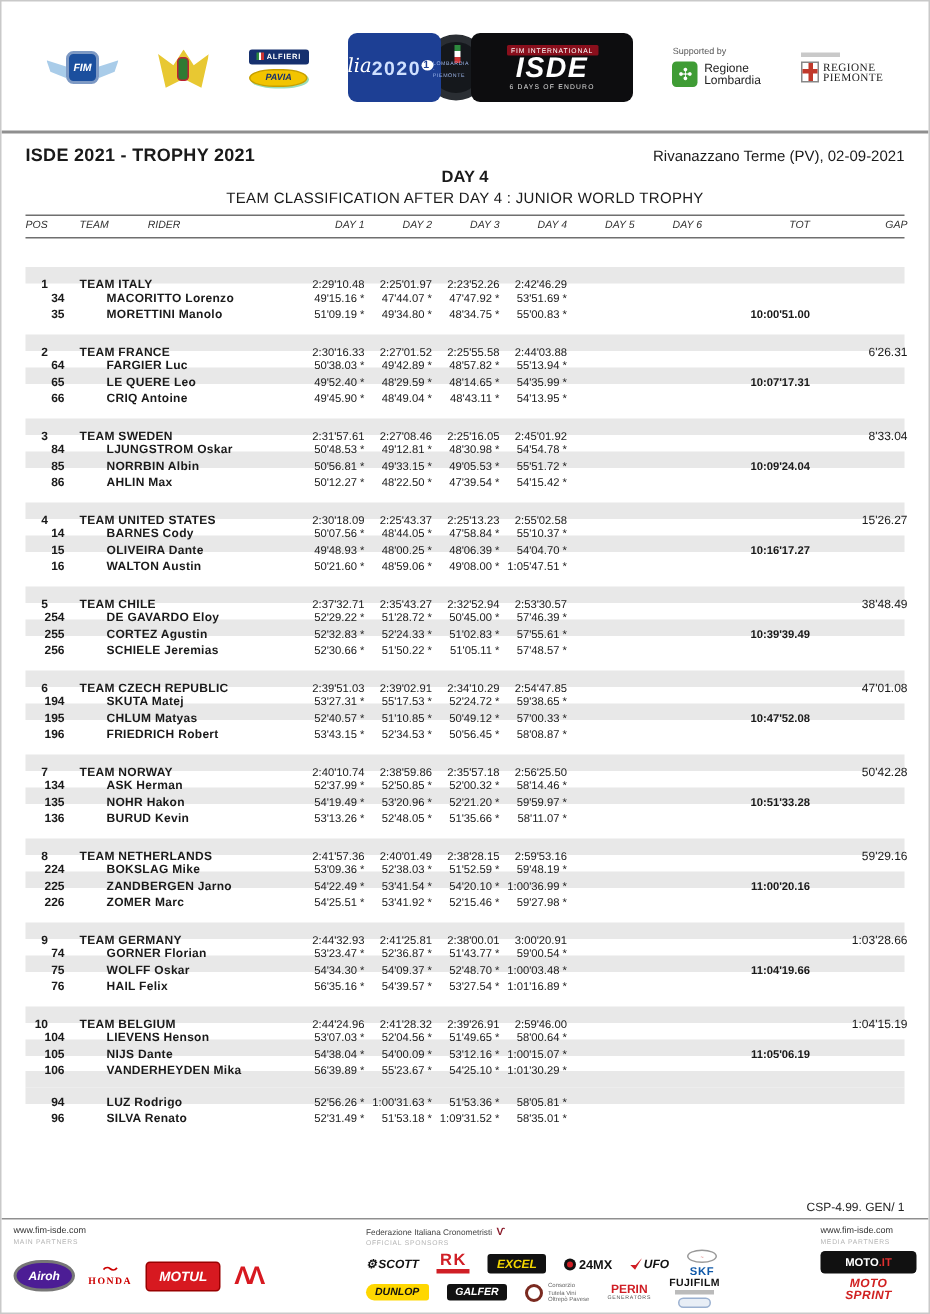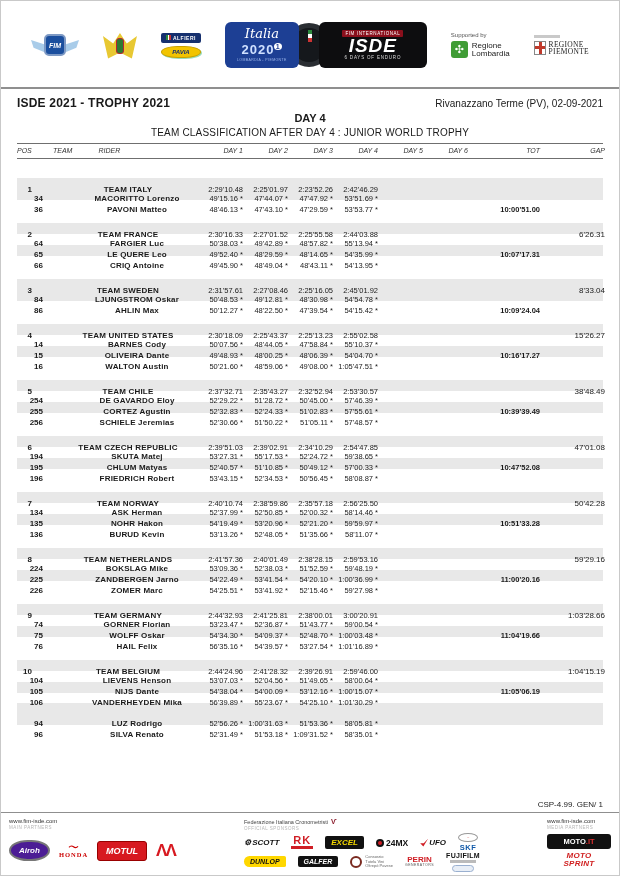--- a/index.html
+++ b/index.html
@@ -30,22 +30,22 @@
     background:#2f7a33; border-radius:3px; border:1px solid #b23; }
 
   .alfieri-bar { background:#16306e; color:#fff; font-size:5px; font-weight:bold;
     padding:2px 5px; border-radius:2px; letter-spacing:.5px; display:flex; gap:2px; align-items:center;}
   .alfieri-flag { width:5px; height:5px; background:linear-gradient(90deg,#2d8a3e 33%,#fff 33%,#fff 66%,#c33 66%); display:inline-block;}
   .pavia-oval { margin-top:3px; background:#f2c400; color:#16306e; font-size:6px; font-weight:bold;
     font-style:italic; padding:2px 10px; border-radius:50%/60%; border:1px solid #c79f00;
     box-shadow:1px 1px 0 #9db; }
 
   .isde-composite { display:flex; align-items:center; }
-  .italia-box { width:74px; height:46px; background:#1d3f94; border-radius:6px; color:#fff;
-    display:flex; flex-direction:column; align-items:center; justify-content:center; z-index:2; }
+  .italia-box { width:62px; height:46px; background:#1d3f94; border-radius:6px; color:#fff;
+    display:flex; flex-direction:row; align-items:center; justify-content:center; z-index:2; }
   .italia-script { font-family:"DejaVu Serif", serif; font-style:italic; font-size:13px; line-height:12px; }
   .italia-year { font-size:13px; font-weight:bold; letter-spacing:1px; line-height:13px; color:#cfe0ff;}
   .italia-year sup { font-size:7px; background:#fff; color:#1d3f94; border-radius:50%; padding:0 1.5px; }
   .italia-sub { font-size:3.5px; letter-spacing:.4px; color:#9db6ea; margin-top:2px; }
   .tire { width:44px; height:44px; border-radius:50%; background:#15181c;
     border:5px solid #2a2e33; margin:0 -12px; z-index:1; position:relative; }
   .tire::after { content:""; position:absolute; left:16px; top:2px; width:4px; height:12px;
     background:linear-gradient(180deg,#2d8a3e 33%,#fff 33%,#fff 66%,#c33 66%); }
   .isde-box { width:108px; height:46px; background:#0d0d0f; border-radius:6px; color:#fff;
     display:flex; flex-direction:column; align-items:center; justify-content:center; z-index:2; }
@@ -84,21 +84,21 @@
   .thead .h.gap { padding-right:0; }
 
   .trow { display:grid; grid-template-columns:var(--cols); align-items:center; }
   .team-block { margin-bottom:10px; }
   .team-row { height:12px; margin-bottom:1px; }
   .rider-row { height:11px; }
   .rider-row.shaded { background:#e8e8e8; }
   .c { font-size:7.5px; white-space:nowrap; }
   .c.pos { text-align:right; font-weight:bold; font-size:8px; }
   .c.pos.team { padding-right:11px; }
-  .c.name { padding-left:10px; font-weight:bold; font-size:8px; letter-spacing:.2px;text-align:center;}
+  .c.name { padding-left:10px; font-weight:bold; font-size:8px; letter-spacing:.2px;}
   .c.name.rider { padding-left:28px; }
   .c.day, .c.tot, .c.gap { text-align:right; padding-right:5px; font-size:7.5px; }
   .c.tot { font-weight:bold;margin-top:40px; }
   .c.gap { padding-right:0; font-size:8px; }
 
   
   .footer { position:absolute; left:0; right:0; bottom:0; }
   .pageref { text-align:right; font-size:8px; padding:0 16px 3px 0; color:#222;margin-top:25px;}
   .footer-rule { border-top:1px solid #8f8f8f; }
   .sponsor-band { display:flex; padding:5px 8px 6px; gap:10px; height:62px; }
@@ -271,27 +271,27 @@
           <div class="c name rider">MACORITTO Lorenzo</div>
           <div class="c day">49'15.16 *</div>
           <div class="c day">47'44.07 *</div>
           <div class="c day">47'47.92 *</div>
           <div class="c day">53'51.69 *</div>
           <div class="c day"></div>
           <div class="c day"></div>
           <div class="c tot"></div>
           <div class="c gap"></div>
         </div>
-        <div class="trow rider-row shaded">
-          <div class="c pos">36</div>
-          <div class="c name rider">PAVONI Matteo</div>
-          <div class="c day">48'46.13 *</div>
-          <div class="c day">47'43.10 *</div>
-          <div class="c day">47'29.59 *</div>
-          <div class="c day">53'53.77 *</div>
+        <div class="trow rider-row">
+          <div class="c pos">35</div>
+          <div class="c name rider">MORETTINI Manolo</div>
+          <div class="c day">51'09.19 *</div>
+          <div class="c day">49'34.80 *</div>
+          <div class="c day">48'34.75 *</div>
+          <div class="c day">55'00.83 *</div>
           <div class="c day"></div>
           <div class="c day"></div>
           <div class="c tot"></div>
           <div class="c gap"></div>
         </div>
       </div>
       <div class="team-block">
         <div class="trow team-row">
           <div class="c pos team">2</div>
           <div class="c name">TEAM FRANCE</div>
@@ -354,20 +354,32 @@
           <div class="c tot">10:09'24.04</div>
           <div class="c gap">8'33.04</div>
         </div>
         <div class="trow rider-row shaded">
           <div class="c pos">84</div>
           <div class="c name rider">LJUNGSTROM Oskar</div>
           <div class="c day">50'48.53 *</div>
           <div class="c day">49'12.81 *</div>
           <div class="c day">48'30.98 *</div>
           <div class="c day">54'54.78 *</div>
+          <div class="c day"></div>
+          <div class="c day"></div>
+          <div class="c tot"></div>
+          <div class="c gap"></div>
+        </div>
+        <div class="trow rider-row">
+          <div class="c pos">85</div>
+          <div class="c name rider">NORRBIN Albin</div>
+          <div class="c day">50'56.81 *</div>
+          <div class="c day">49'33.15 *</div>
+          <div class="c day">49'05.53 *</div>
+          <div class="c day">55'51.72 *</div>
           <div class="c day"></div>
           <div class="c day"></div>
           <div class="c tot"></div>
           <div class="c gap"></div>
         </div>
         <div class="trow rider-row shaded">
           <div class="c pos">86</div>
           <div class="c name rider">AHLIN Max</div>
           <div class="c day">50'12.27 *</div>
           <div class="c day">48'22.50 *</div>

